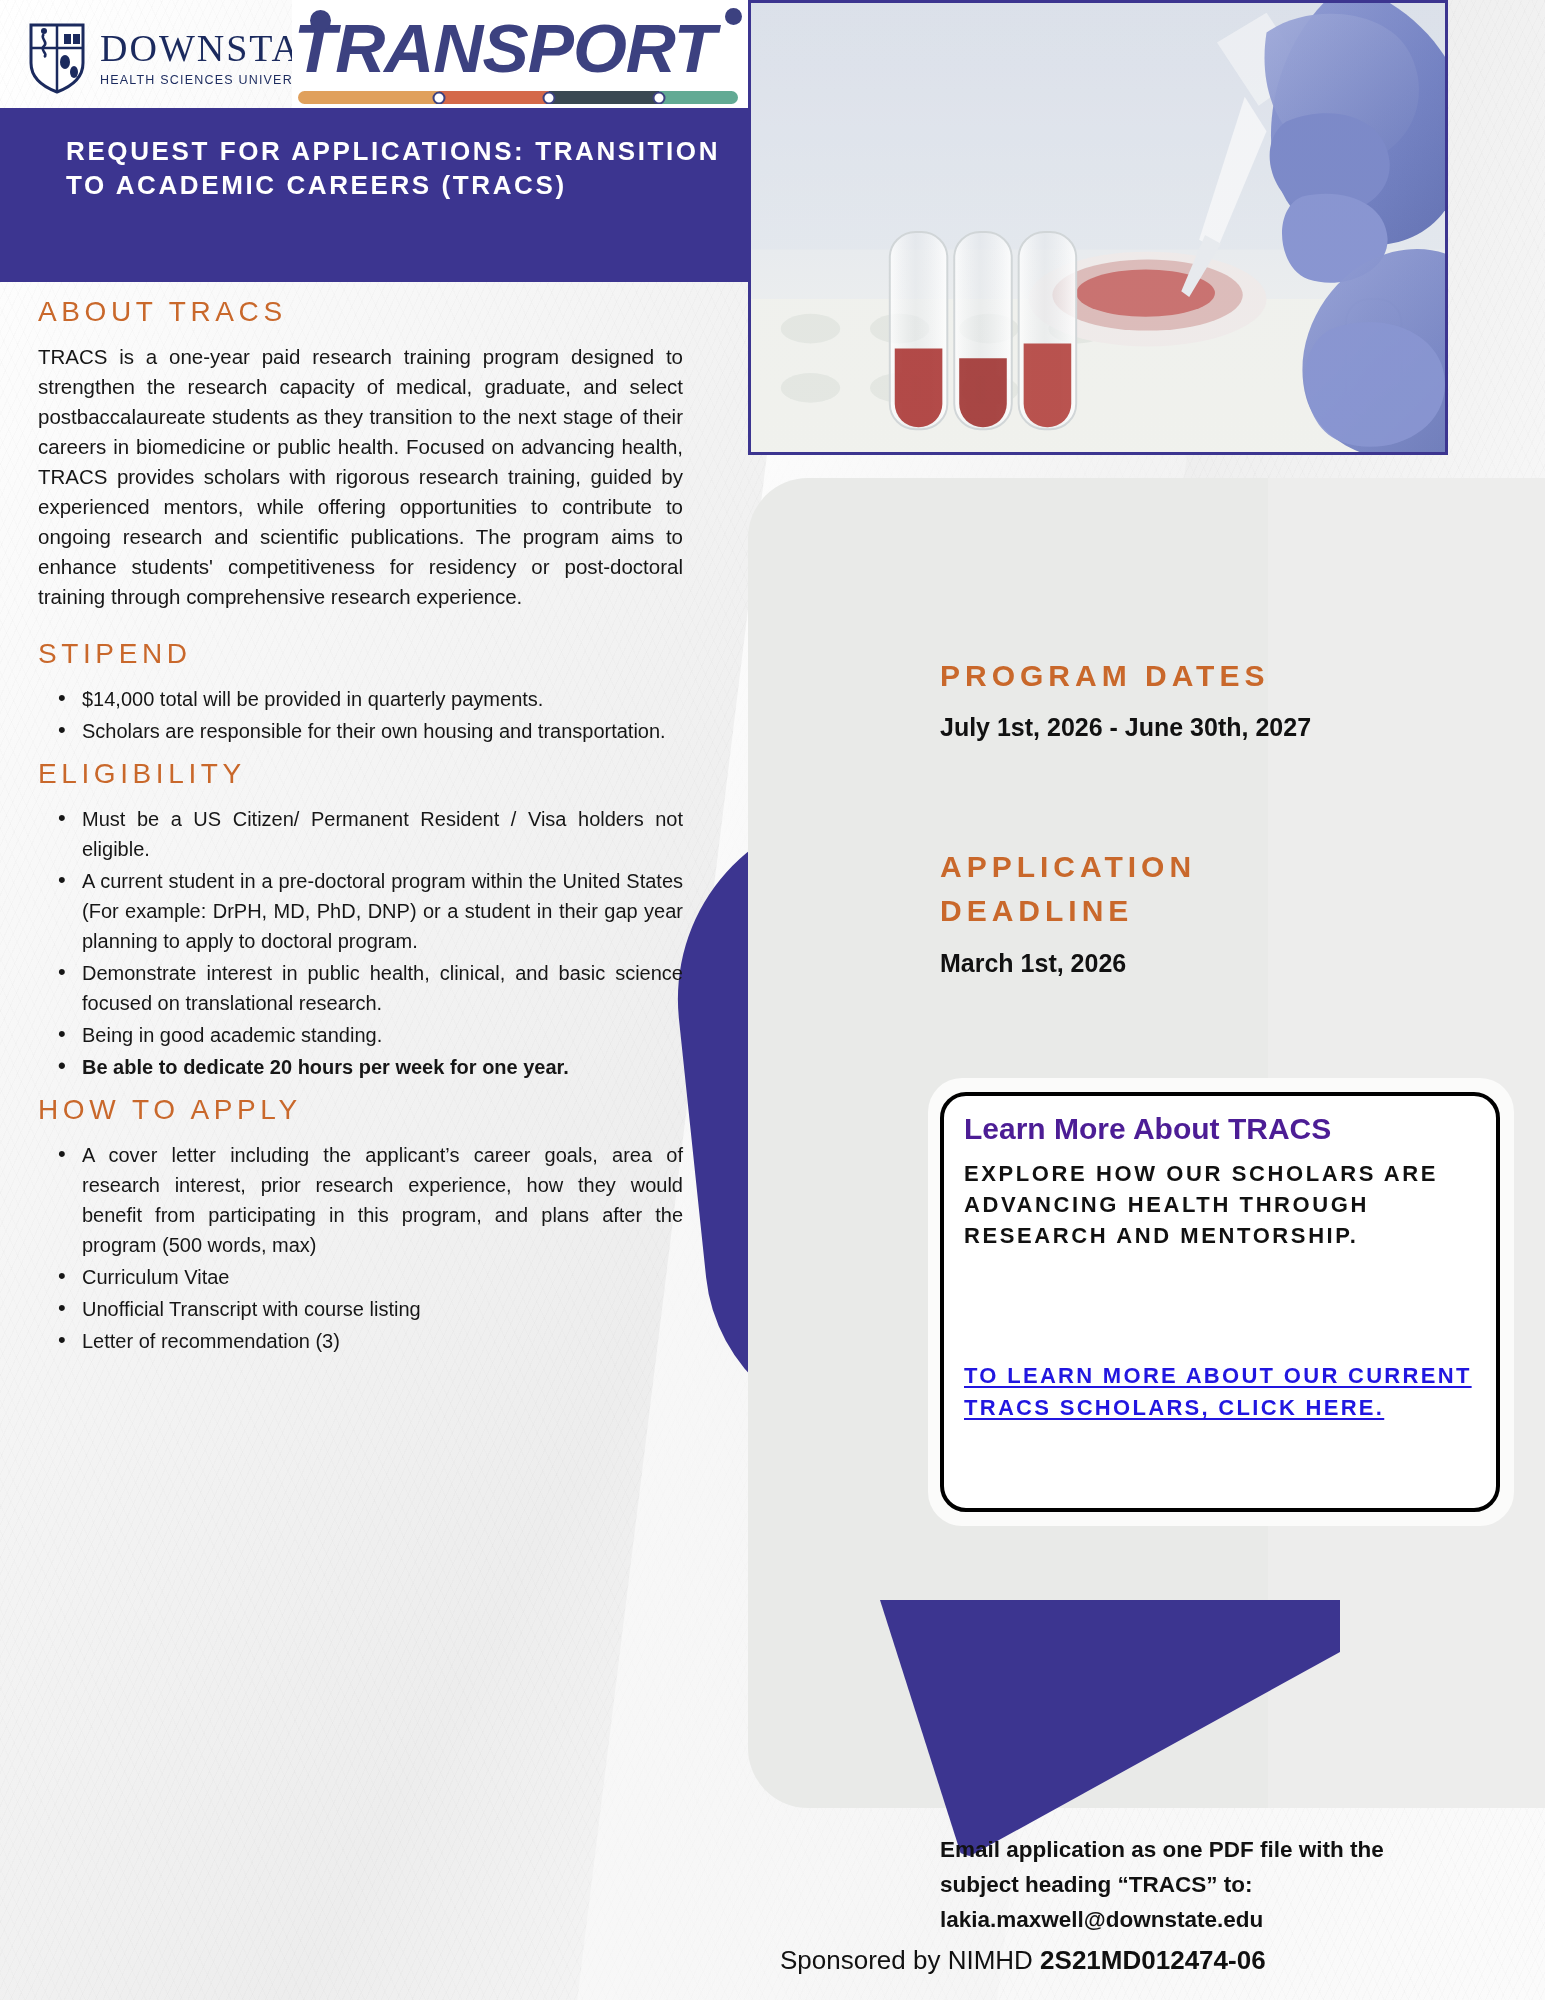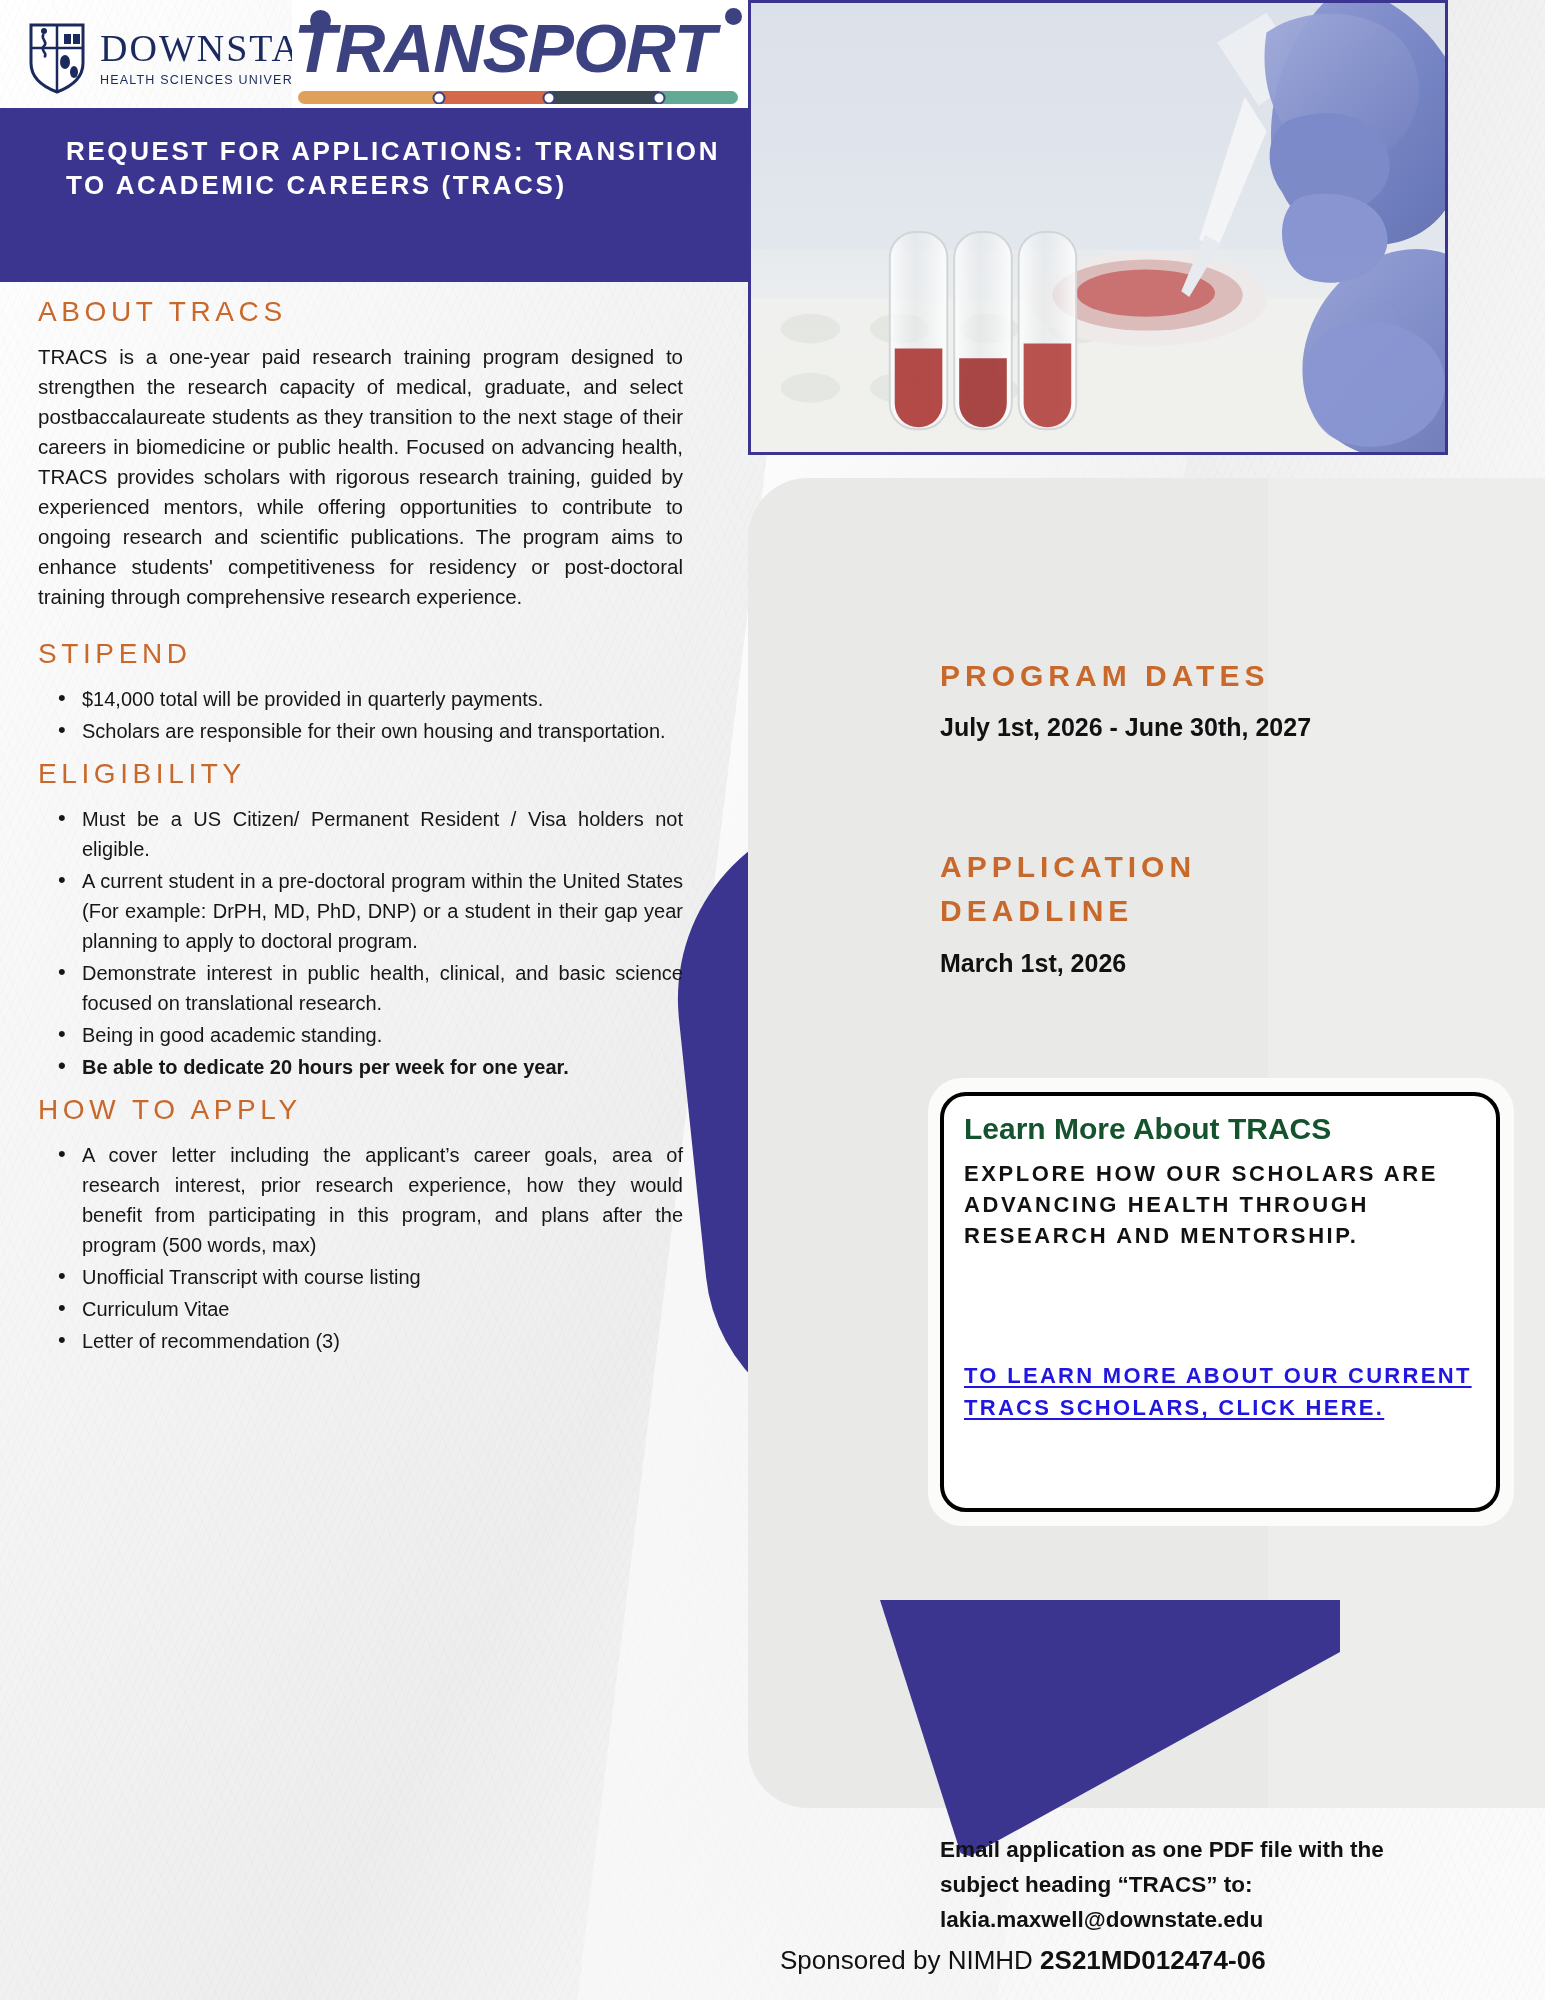--- a/index.html
+++ b/index.html
@@ -162,21 +162,21 @@
     border: 4px solid #000000;
     border-radius: 26px;
   }
   .learn-card-shadow {
     position: absolute; left: 928px; top: 1078px;
     width: 586px; height: 448px;
     background: #fbfbfa; border-radius: 34px;
   }
   .learn-title {
     position:absolute; left: 20px; top: 16px;
-    font-size: 30px; font-weight: 700; color: #14532d;
+    font-size: 30px; font-weight: 700; color: #4c1d95;
   }
   .learn-body {
     position:absolute; left: 20px; top: 62px; right: 14px;
     font-size: 22px; font-weight: 700; letter-spacing: 2.6px;
     line-height: 31px; color: #111; text-transform: uppercase;
   }
   .learn-link {
     position:absolute; left: 20px; top: 264px; right: 10px;
     font-size: 22px; font-weight: 700; letter-spacing: 2.3px;
     line-height: 32px; color: #2116e0; text-transform: uppercase;
@@ -337,22 +337,22 @@
       <li>A current student in a pre-doctoral program within the United States (For example: DrPH, MD, PhD, DNP) or a student in their gap year planning to apply to doctoral program.</li>
       <li>Demonstrate interest in public health, clinical, and basic science focused on translational research.</li>
       <li class="nojustify">Being in good academic standing.</li>
       <li class="bold nojustify">Be able to dedicate 20 hours per week for one year.</li>
     </ul>
 
     <div class="gap-xs"></div>
     <h2 class="section">HOW TO APPLY</h2>
     <ul class="bullets">
       <li>A cover letter including the applicant’s career goals, area of research interest, prior research experience, how they would benefit from participating in this program, and plans after the program (500 words, max)</li>
+      <li class="nojustify">Curriculum Vitae</li>
       <li class="nojustify">Unofficial Transcript with course listing</li>
-      <li class="nojustify">Curriculum Vitae</li>
       <li class="nojustify">Letter of recommendation (3)</li>
     </ul>
   </div>
 
   <div style="position:absolute;left:940px;top:655px;width:540px;">
     <div class="section-r" style="color:#c9682b;font-size:30px;font-weight:700;letter-spacing:5px;text-transform:uppercase;line-height:42px;">PROGRAM DATES</div>
     <div class="rdate">July 1st, 2026 - June 30th, 2027</div>
   </div>
 
   <div style="position:absolute;left:940px;top:845px;width:460px;">

